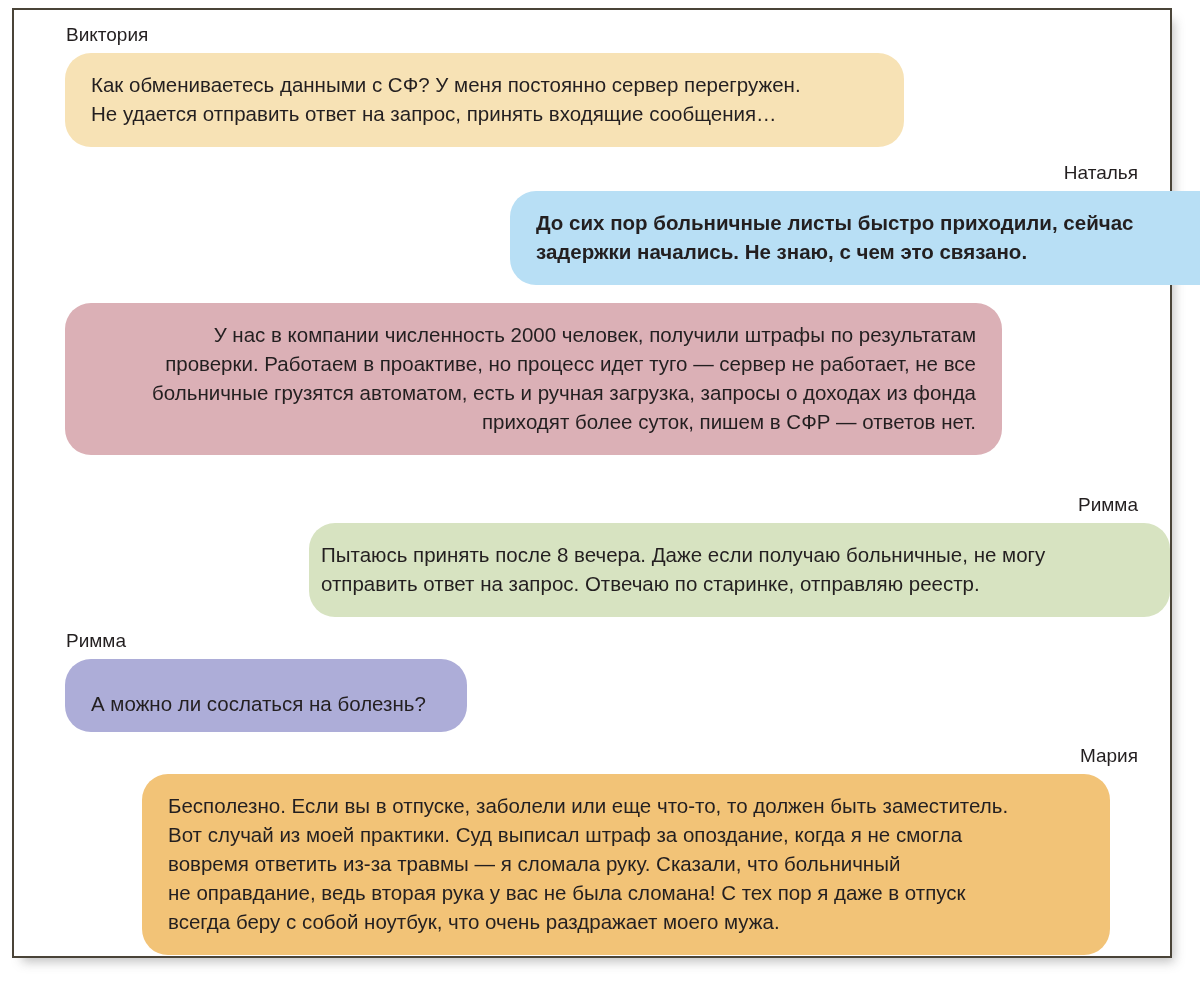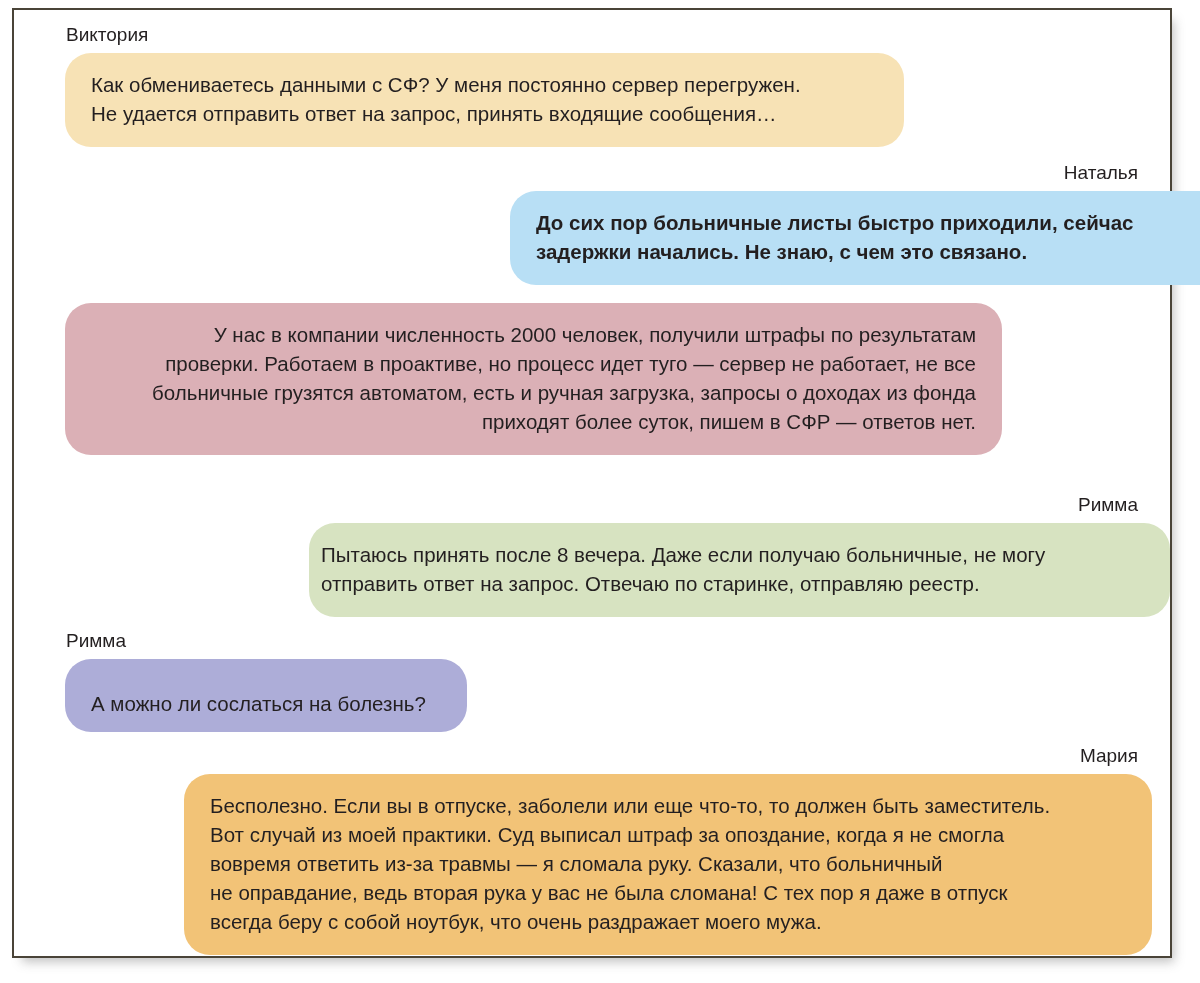--- a/index.html
+++ b/index.html
@@ -73,21 +73,21 @@
   #msg-veronika  { left: 0;  top: 293px; width: 988px; }
   #msg-veronika .bubble { margin-left: 51px; width: 937px; text-align: right; }
 
   #msg-rimma     { right: 0; top: 484px; width: 1106px; }
   #msg-rimma .bubble { margin-left: 245px; width: 861px; }
 
   #msg-ivan      { left: 0;  top: 620px; width: 460px; }
   #msg-ivan .bubble { margin-left: 51px; width: 402px; padding-top: 30px; padding-bottom: 14px; }
 
   #msg-mariya    { right: 0; top: 735px; width: 1106px; }
-  #msg-mariya .bubble { margin-left: 120px; width: 968px; }
+  #msg-mariya .bubble { margin-left: 78px; width: 968px; }
 </style>
 </head>
 <body>
 
 <div id="chat-frame" style="background: rgb(255, 255, 255); border-color: rgb(74, 68, 56);">
   <div id="chat-list">
 
     <div class="msg left" id="msg-viktoriya">
       <div class="author">Виктория</div>
       <div class="bubble" style="background: rgb(247, 226, 181);">Как обмениваетесь данными с СФ? У меня постоянно сервер перегружен.

